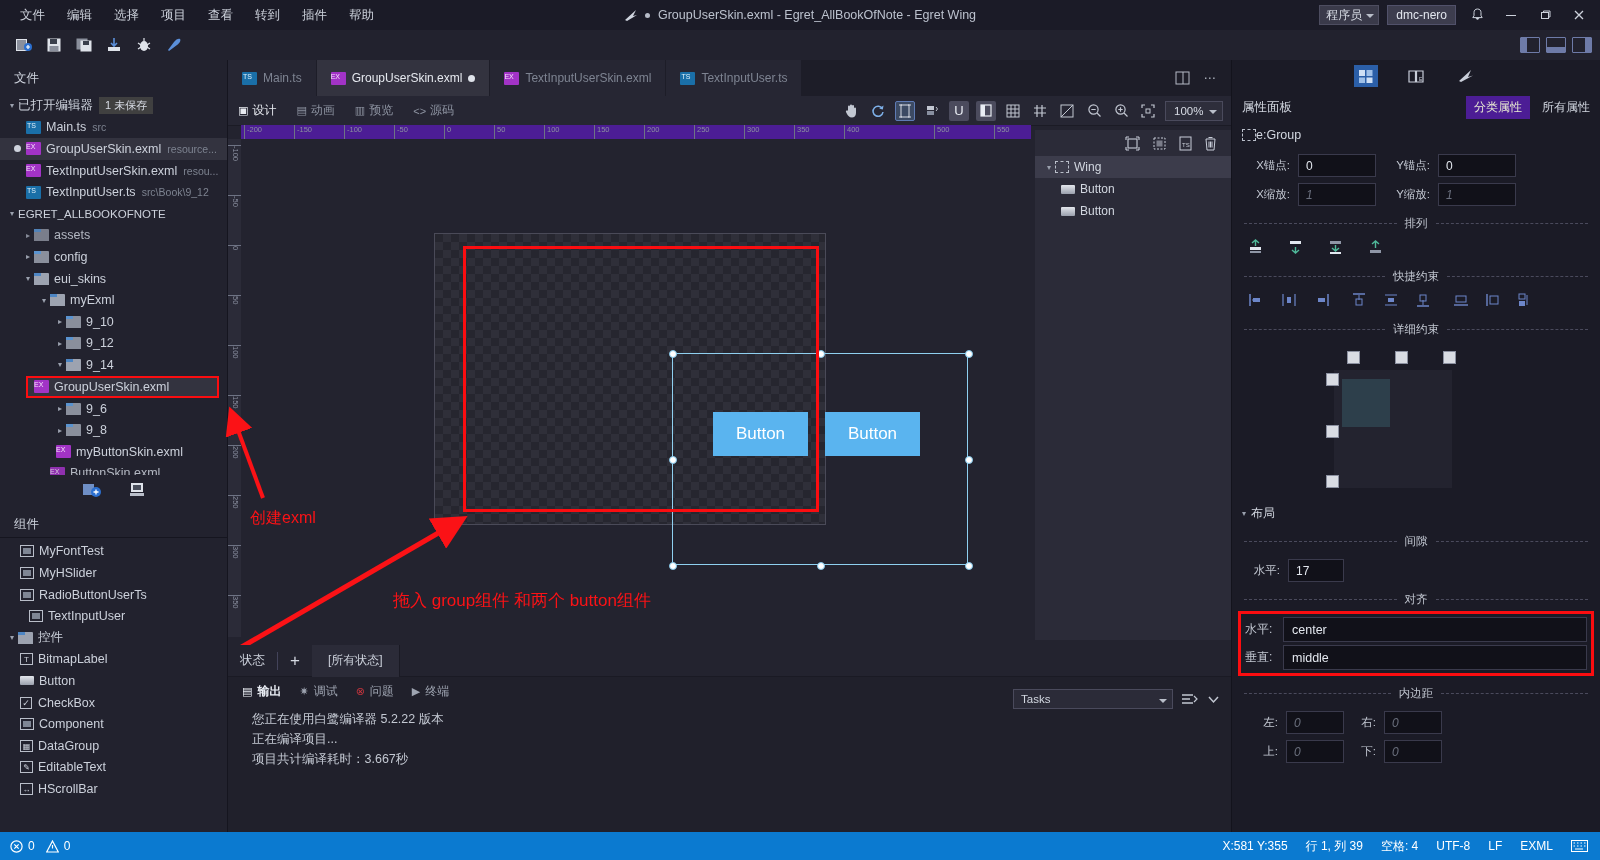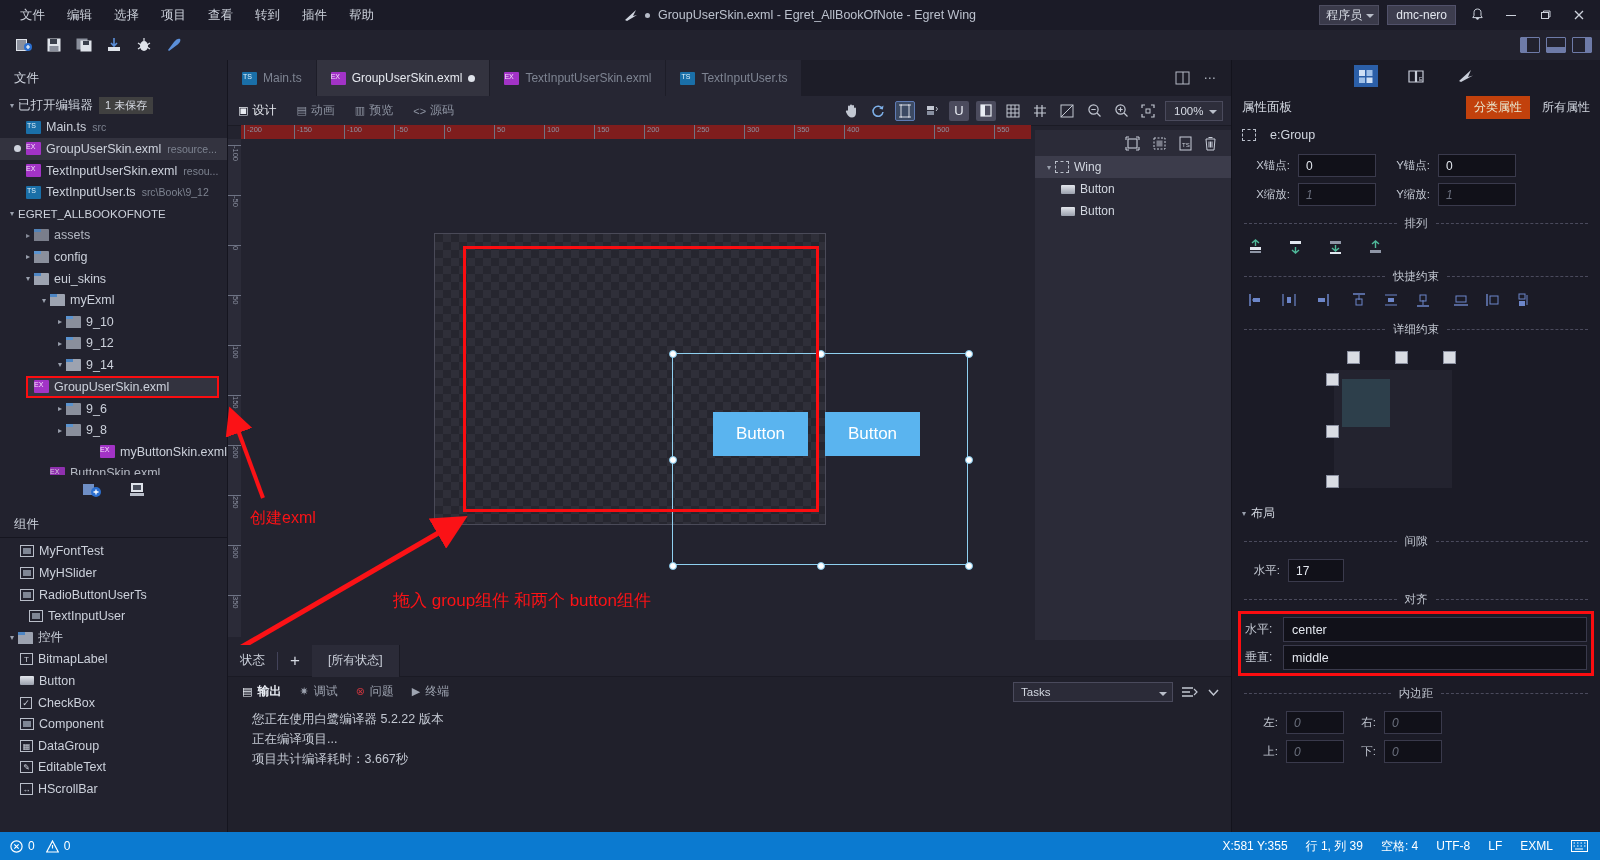--- a/index.html
+++ b/index.html
@@ -65,21 +65,21 @@
   #tabs-right{margin-left:auto;display:flex;align-items:center;gap:14px;padding-right:14px;color:#b5bac5;}
   #designbar{height:30px;background:#262633;display:flex;align-items:center;border-bottom:1px solid #1b1b25;}
   .mode-btn{display:flex;align-items:center;gap:4px;padding:0 10px;font-size:12px;color:#8d93a1;height:30px;}
   .mode-btn.active{color:#e7eaf0;}
   #designbar-right{margin-left:auto;display:flex;align-items:center;gap:7px;padding-right:8px;}
   .dbtn{width:20px;height:20px;display:flex;align-items:center;justify-content:center;color:#c2c7d2;font-size:13px;border-radius:2px;}
   .dbtn.on{background:#3c4a63;border:1px solid #5e7bb5;color:#e9edf4;}
   .dbtn.fill{background:#4b4b5d;color:#e9edf4;}
   .zoom-box{background:#2e2e3b;border:1px solid #4a4a5c;color:#d8dce5;font-size:11.5px;padding:2px 16px 2px 8px;position:relative;height:20px;line-height:15px;min-width:58px;}
   .zoom-box:after{content:"";position:absolute;right:5px;top:8px;border-left:4px solid transparent;border-right:4px solid transparent;border-top:4px solid #b9bec9;}
-  #ruler-h{position:absolute;left:241px;top:125px;width:790px;height:14px;background:#7f1d1d;overflow:hidden;}
+  #ruler-h{position:absolute;left:241px;top:125px;width:790px;height:14px;background:#4c1d95;overflow:hidden;}
   #ruler-v{position:absolute;left:228px;top:139px;width:13px;height:498px;background:#2b2b38;overflow:hidden;}
   .rk{position:absolute;top:0;font-size:7.5px;color:#8b90a0;padding-left:2px;border-left:1px solid #6e7384;height:14px;line-height:9px;}
   .rkv{position:absolute;left:0;font-size:7.5px;color:#8b90a0;border-top:1px solid #6e7384;width:13px;writing-mode:vertical-rl;line-height:12px;}
   #canvas-area{position:absolute;left:241px;top:139px;width:790px;height:498px;background:#23232f;overflow:hidden;}
   #artboard{position:absolute;left:193px;top:94px;width:392px;height:292px;
     background-image:linear-gradient(45deg,#2f2f39 25%,transparent 25%,transparent 75%,#2f2f39 75%),
                      linear-gradient(45deg,#2f2f39 25%,transparent 25%,transparent 75%,#2f2f39 75%);
     background-size:16px 16px;background-position:0 0,8px 8px;background-color:#26262f;
     border:1px solid #4a4a58;}
   #selection{position:absolute;left:237px;top:119px;width:296px;height:212px;border:1px solid #8fd0f0;}
@@ -93,39 +93,39 @@
   #statebar{position:absolute;left:228px;top:645px;width:1003px;height:32px;background:#23232f;display:flex;align-items:center;border-bottom:1px solid #1a1a24;}
   .sb-label{font-size:12.5px;color:#ccd1db;padding:0 12px;}
   .sb-div{width:1px;height:18px;background:#43435a;}
   .sb-plus{font-size:17px;color:#d6dae3;padding:0 12px;}
   .state-tab{font-size:12px;color:#ccd1db;background:#2b2b38;height:32px;display:flex;align-items:center;padding:0 16px;border-right:1px solid #1a1a24;}
   #outpanel{position:absolute;left:228px;top:677px;width:1003px;height:155px;background:#20202b;}
   #out-tabs{height:28px;display:flex;align-items:center;gap:18px;padding-left:14px;}
   .out-tab{display:flex;align-items:center;gap:5px;font-size:12px;color:#9ea4b1;}
   .out-tab.active{color:#e9edf4;font-weight:bold;}
   .out-line{font-size:12.5px;color:#c3c8d2;padding-left:24px;line-height:20px;font-family:"Liberation Sans",sans-serif;}
-  #out-right{position:absolute;right:10px;top:5px;display:flex;align-items:center;gap:8px;}
+  #out-right{position:absolute;right:10px;top:12px;display:flex;align-items:center;gap:8px;}
   .tasks-sel{background:#2b2b38;border:1px solid #4a4a5c;color:#d2d7e0;font-size:11.5px;padding:3px 18px 3px 7px;position:relative;min-width:160px;}
   .tasks-sel:after{content:"";position:absolute;right:5px;top:9px;border-left:4px solid transparent;border-right:4px solid transparent;border-top:4px solid #b9bec9;}
   
   #layerpanel{position:absolute;left:1035px;top:130px;width:196px;height:510px;background:#2b2b38;}
   #layer-tools{height:26px;display:flex;align-items:center;justify-content:flex-end;gap:12px;padding-right:14px;color:#c9ced9;}
   .layer-row{height:22px;display:flex;align-items:center;font-size:12px;color:#d2d7e0;padding-left:8px;}
   .layer-row.sel{background:#3c3c4b;}
   
   #right{position:absolute;left:1231px;top:60px;width:369px;height:772px;background:#1b1b26;border-left:1px solid #13131c;}
   #right-top{height:32px;display:flex;align-items:center;justify-content:center;gap:26px;}
   .rt-ico{width:24px;height:22px;display:flex;align-items:center;justify-content:center;color:#c9ced9;}
   .rt-ico.on{background:#2b5fa8;}
   #prop-head{height:30px;display:flex;align-items:center;padding:0 10px;}
   #prop-head .ttl{font-size:12.5px;color:#d2d7e0;}
   .pill{margin-left:auto;display:flex;gap:12px;align-items:center;}
-  .pill .a{background:#c2410c;color:#e8ead2;font-size:12px;padding:3px 8px;}
+  .pill .a{background:#4c1d95;color:#e8ead2;font-size:12px;padding:3px 8px;}
   .pill .b{color:#d2d7e0;font-size:12px;}
-  #prop-type{height:26px;display:flex;align-items:center;gap:14px;padding-left:10px;font-size:12.5px;color:#d2d7e0;}
+  #prop-type{height:26px;display:flex;align-items:center;gap:0;padding-left:10px;font-size:12.5px;color:#d2d7e0;}
   .grp-ico{width:14px;height:12px;border:1px dashed #b9bec9;}
   .prow{display:flex;align-items:center;padding:6px 12px 0 12px;gap:8px;}
   .plab{font-size:11.5px;color:#c3c8d2;width:46px;text-align:right;flex:none;}
   .pinput{background:#111119;border:1px solid #3a3a4c;color:#e3e7ee;font-size:12px;padding:3px 7px;height:23px;width:78px;font-family:"Liberation Sans",sans-serif;}
   .pinput.dim{color:#6a6f7d;font-style:italic;}
   .sec{display:flex;align-items:center;gap:8px;margin:10px 12px 4px 12px;color:#c3c8d2;font-size:11.5px;}
   .sec:before,.sec:after{content:"";flex:1;border-top:1px dashed #4a4a5c;}
   .icorow{display:flex;align-items:center;gap:14px;padding:4px 0 4px 16px;}
   .bico{width:18px;height:16px;display:flex;align-items:center;justify-content:center;color:#6d86c9;font-size:12px;}
   .constraint-box{position:relative;margin:8px 14px 4px 14px;height:150px;}
@@ -320,21 +320,21 @@
       <div class="tree-row" style="padding-left: 54px;">
         <span class="tw">▸</span>
         <span class="ico-folder"></span>
         <span>9_6</span>
       </div>
       <div class="tree-row" style="padding-left: 54px;">
         <span class="tw">▸</span>
         <span class="ico-folder"></span>
         <span>9_8</span>
       </div>
-      <div class="tree-row" style="padding-left: 82px; justify-content: flex-end;">
+      <div class="tree-row" style="padding-left: 44px;">
         <span class="tw"></span>
         <span class="f-ico ico-ex"></span>
         <span>myButtonSkin.exml</span>
       </div>
       <div class="tree-row" style="padding-left: 38px; opacity: 0.85;">
         <span class="tw"></span>
         <span class="f-ico ico-ex"></span>
         <span>ButtonSkin.exml</span>
       </div>
     </div>

